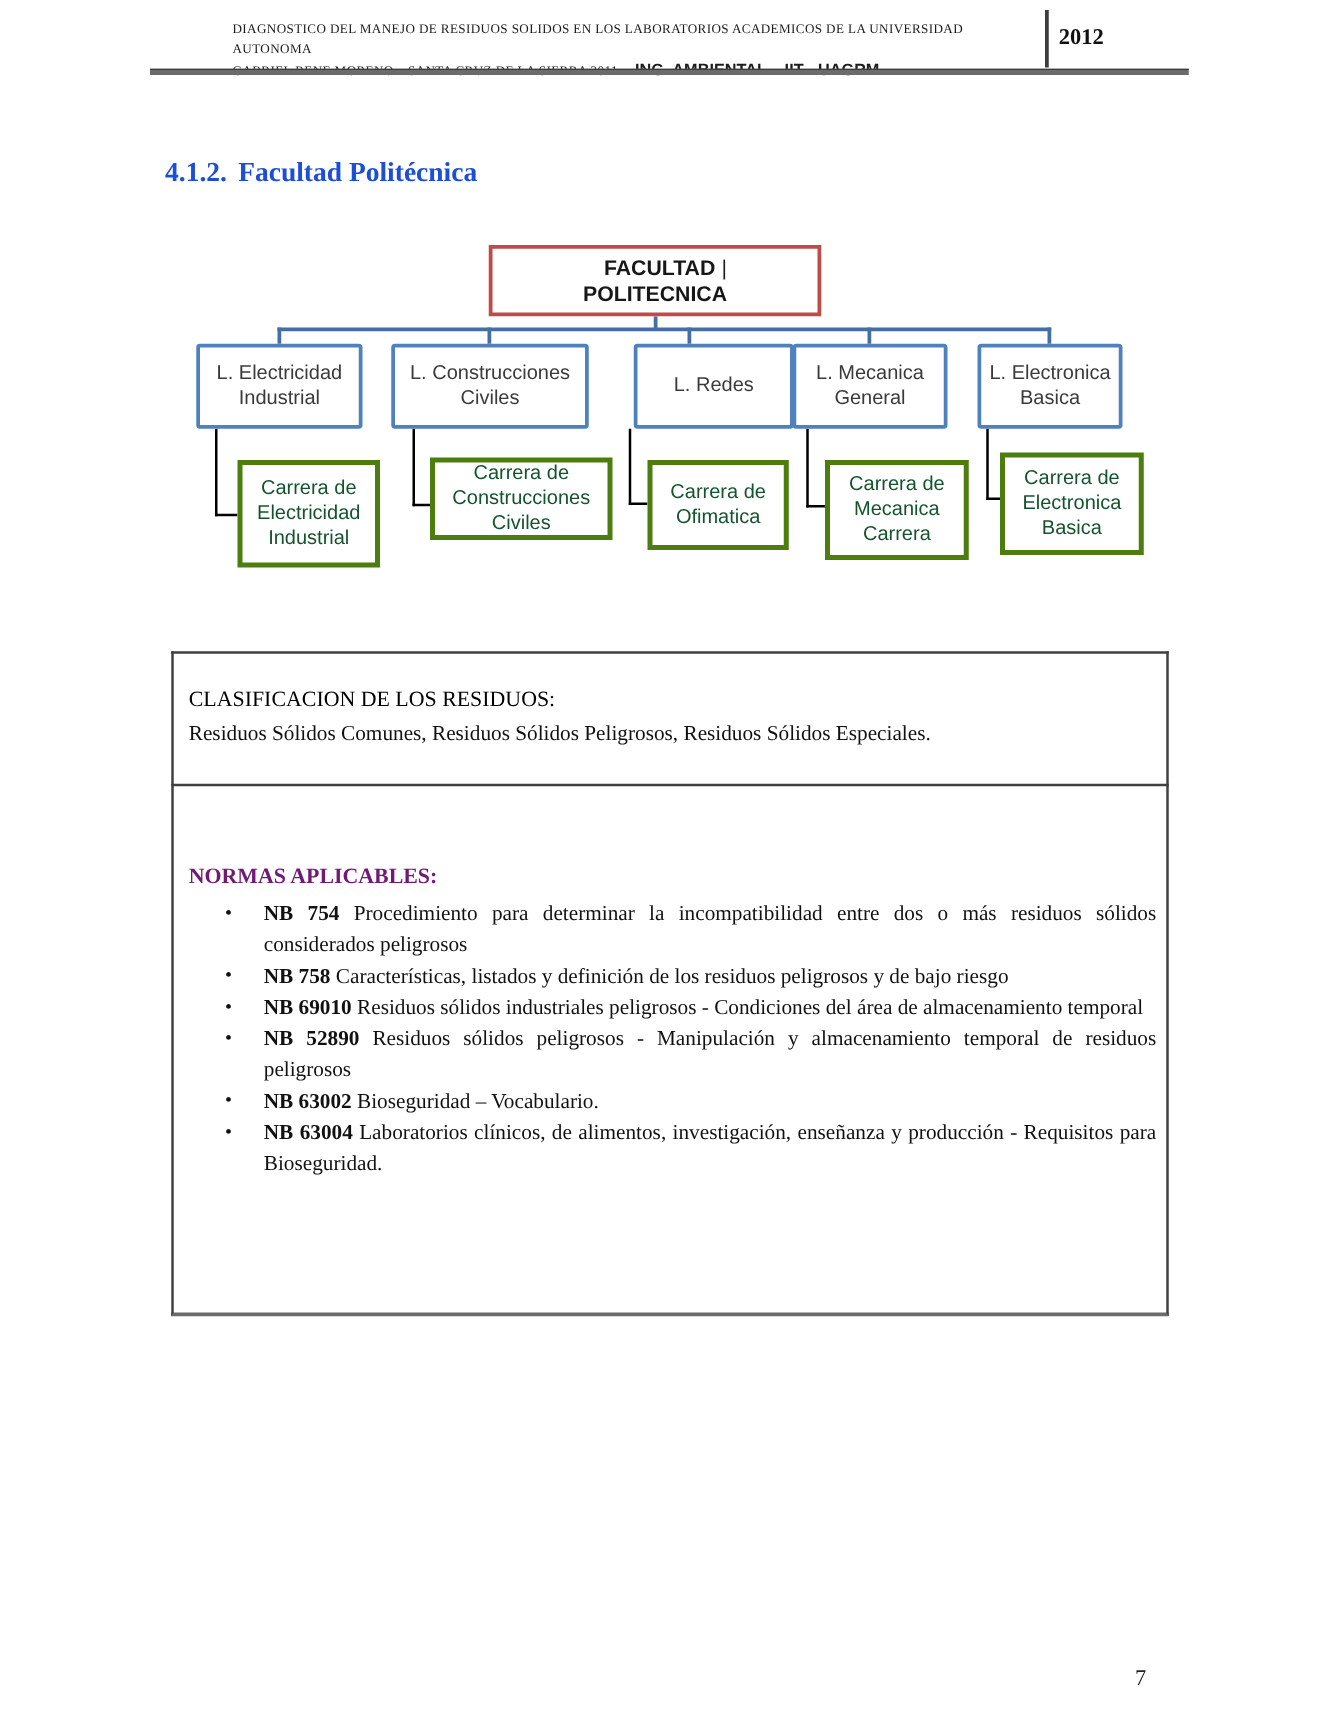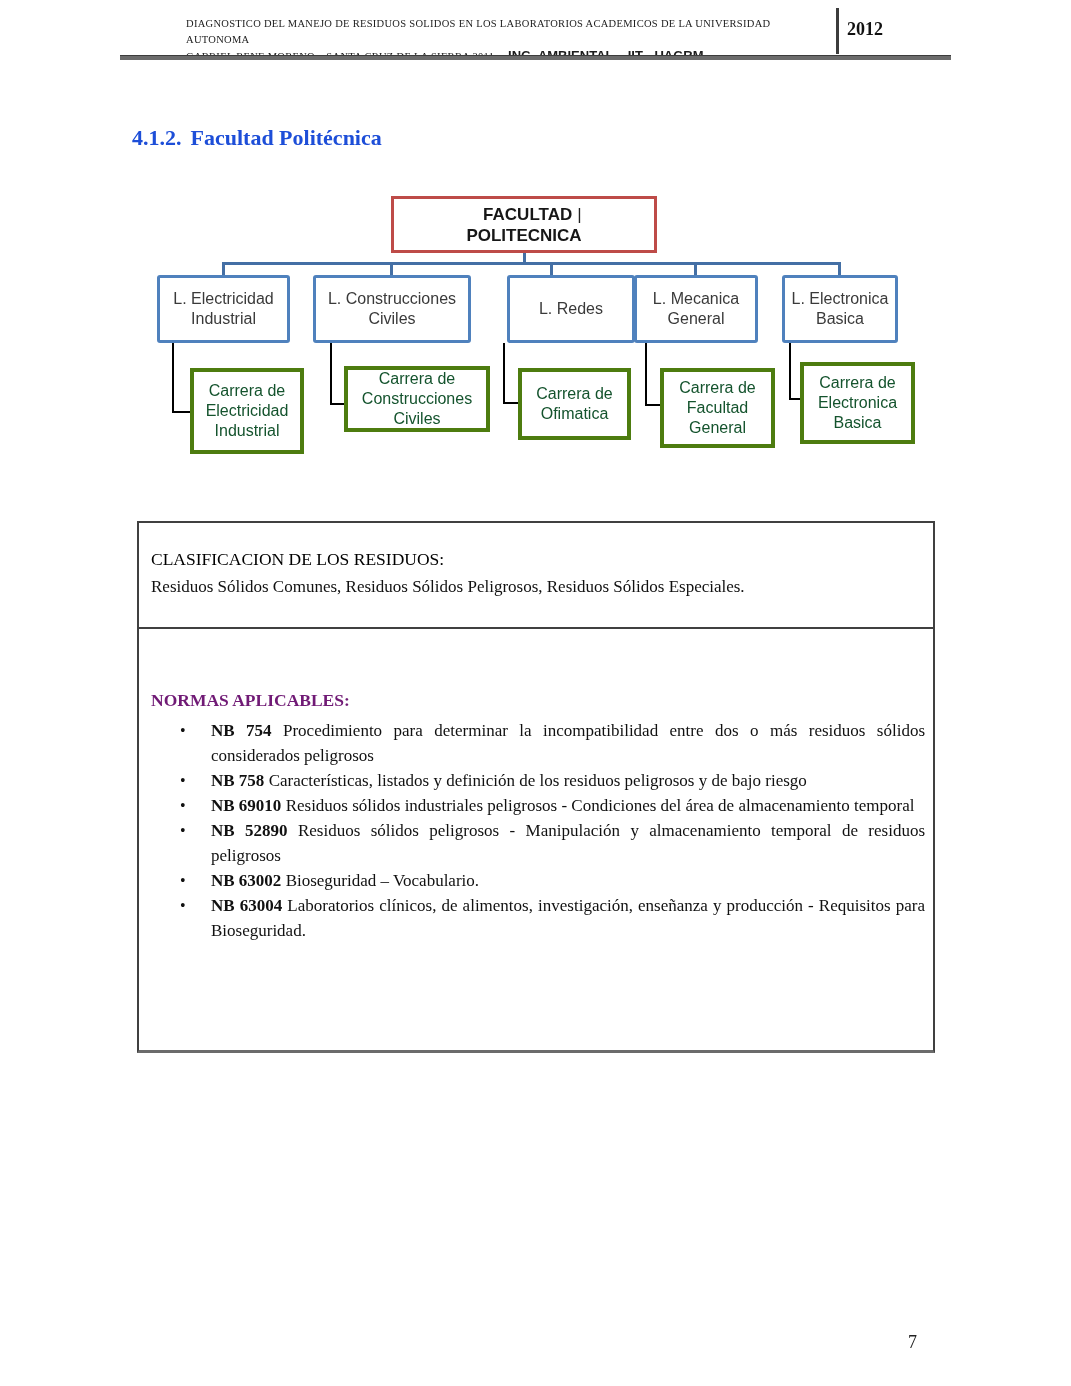--- a/index.html
+++ b/index.html
@@ -133,21 +133,21 @@
     <div class="chart-box carrera-box car-1">
         <span>Carrera de Electricidad Industrial</span>
       </div>
     <div class="chart-box carrera-box car-2">
         <span>Carrera de Construcciones Civiles</span>
       </div>
     <div class="chart-box carrera-box car-3">
         <span>Carrera de Ofimatica</span>
       </div>
     <div class="chart-box carrera-box car-4">
-        <span>Carrera de Facultad General</span>
+        <span>Carrera de Mecanica Carrera</span>
       </div>
     <div class="chart-box carrera-box car-5">
         <span>Carrera de Electronica Basica</span>
       </div>
   </div>
 
   <div class="abs info-box"></div>
   <div class="abs info-divider"></div>
 
   <div class="abs clasif-heading">CLASIFICACION DE LOS RESIDUOS:</div>

